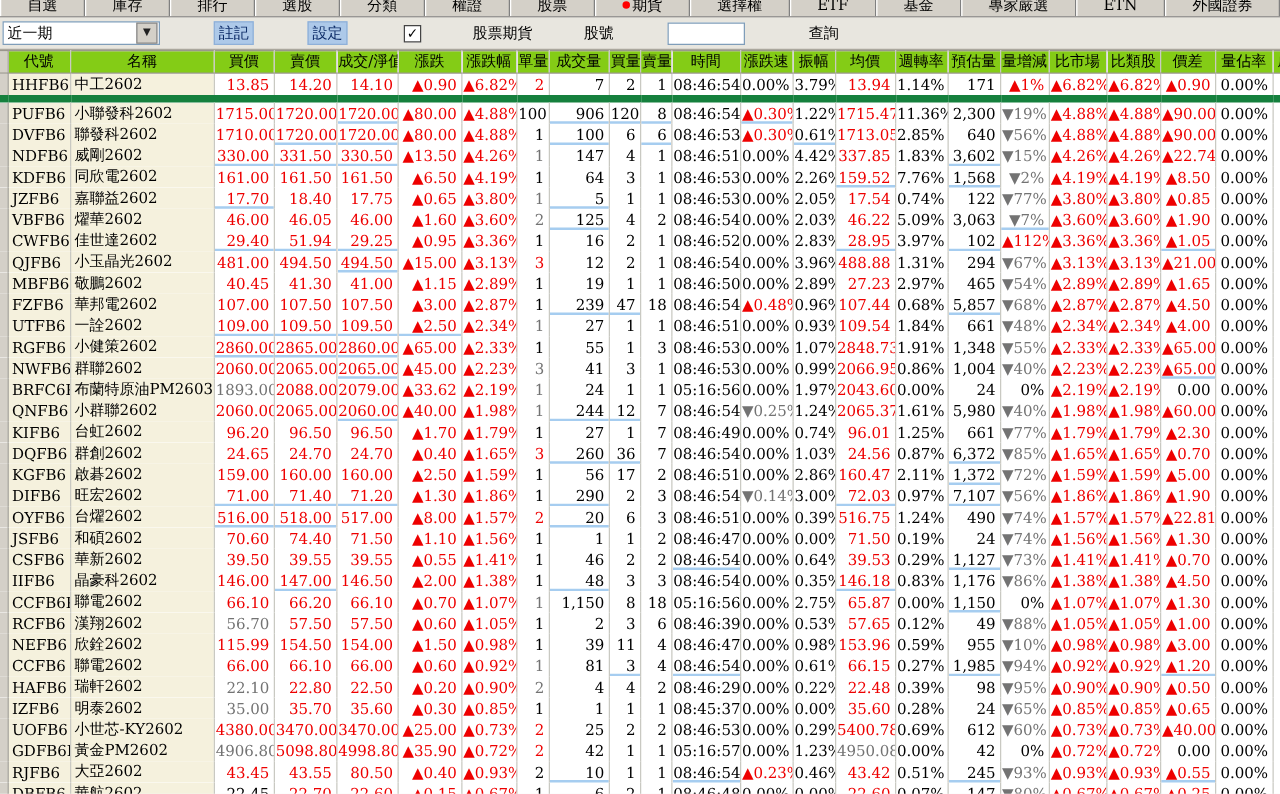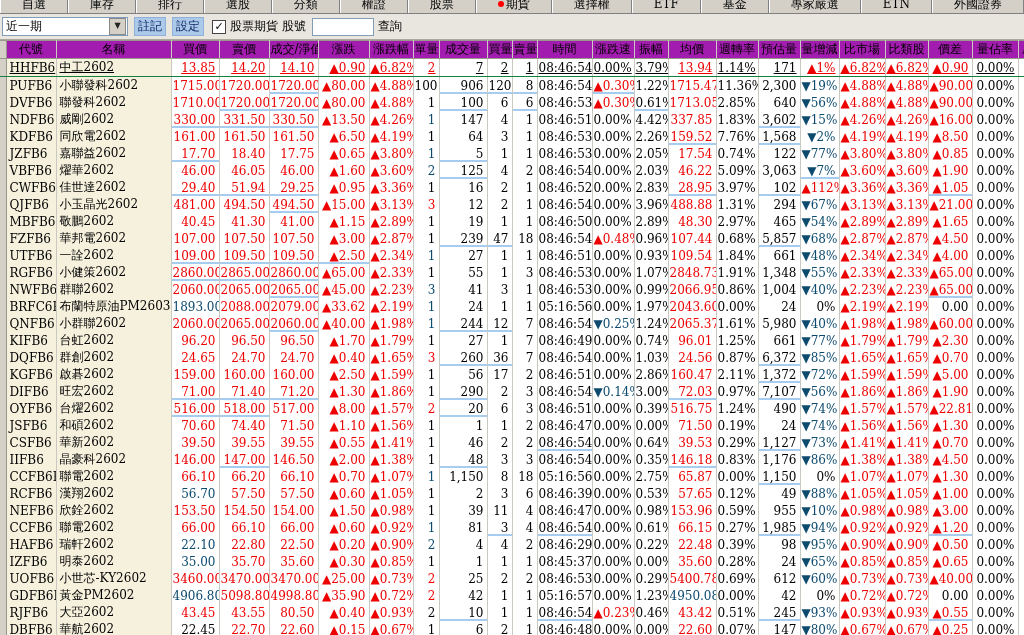--- a/index.html
+++ b/index.html
@@ -21,21 +21,21 @@
     background:#d4d0c8;white-space:nowrap;padding:0 4px;cursor:default;
     font-size:12px;
   }
   .tab .dot{
     display:inline-block;width:6px;height:6px;border-radius:50%;
     background:#f00;margin-right:2px;vertical-align:1px;
   }
   
   .toolbar{
     height:25px;background:#e8e6df;display:flex;align-items:center;
-    border-bottom:1px solid #aaa79d;padding-left:2px;
+    border-bottom:1px solid #aaa79d;padding-left:2px;gap:37px;
   }
   .combo{
     width:126px;height:19px;background:#fff;border:1px solid #7f9db9;
     display:flex;align-items:center;justify-content:space-between;
     padding-left:3px;box-sizing:border-box;
   }
   .combo .arrow{
     width:15px;height:15px;background:#d4d0c8;border:1px solid #888;
     font-size:8px;line-height:14px;text-align:center;color:#222;margin-right:1px;
   }
@@ -46,39 +46,39 @@
   .chk{
     width:12px;height:12px;background:#fff;border:1px solid #444;
     margin-left:8px;font-size:11px;line-height:11px;text-align:center;color:#000;
   }
   .tlabel{margin-left:4px;font-family:Liberation Serif, serif;}
   .tinput{
     width:62px;height:18px;margin-left:6px;background:#fff;
     border:1px solid #7f9db9;box-sizing:border-box;font-size:12px;
     font-family:inherit;padding:0 2px;
   }
-  .qlabel{margin-left:4px;}
+  .qlabel{margin-left:14px;}
   
   .tablewrap{width:1024px;overflow:hidden;background:#fff;}
   table{border-collapse:collapse;table-layout:fixed;width:1038px;}
   th,td{
     height:17px;padding:0 3px 0 1px;overflow:hidden;white-space:nowrap;
     border-right:1px solid #c9c9c2;font-weight:normal;box-sizing:border-box;
   }
   thead th{
-    background:#a21caf;border-bottom:1px solid #9a978c;border-top:1px solid #9a978c;
+    background:#84cc16;border-bottom:1px solid #9a978c;border-top:1px solid #9a978c;
     text-align:center;padding:0 1px;
   }
   td{background:#fff;text-align:right;}
   td.l{text-align:left;padding-left:3px;}
   td.nm{background:#f5f1dd;}
   td.gut,th.gut{background:#d4d0c8;border-right:1px solid #9a978c;padding:0;}
-  tr.sep td{border-bottom:1px solid #15803d;text-decoration:underline;}
+  tr.sep td{border-bottom:6px solid #15803d;}
   .r{color:#ee0000;}
-  .g{color:#0c4a6e;}
+  .g{color:#737373;}
   .b{color:#000;}
   td.fl{box-shadow:inset 0 -2px 0 #a6cdf0;}
 </style>
 </head>
 <body>
 
 <div class="tabbar">
     <div class="tab">自選</div>
     <div class="tab">庫存</div>
     <div class="tab">排行</div>
@@ -259,21 +259,21 @@
           <td class="b">1</td>
           <td class="b">08:46:51</td>
           <td class="b">0.00%</td>
           <td class="b">4.42%</td>
           <td class="r">337.85</td>
           <td class="b">1.83%</td>
           <td class="b fl">3,602</td>
           <td class="g">▼15%</td>
           <td class="r">▲4.26%</td>
           <td class="r">▲4.26%</td>
-          <td class="r">▲16.00</td>
+          <td class="r">▲22.74</td>
           <td class="b">0.00%</td>
           <td></td>
         </tr>
         <tr>
           <td class="gut"></td>
           <td class="b l nm">KDFB6</td>
           <td class="b l nm">同欣電2602</td>
           <td class="r">161.00</td>
           <td class="r">161.50</td>
           <td class="r">161.50</td>
@@ -409,21 +409,21 @@
           <td class="r">41.00</td>
           <td class="r">▲1.15</td>
           <td class="r">▲2.89%</td>
           <td class="b">1</td>
           <td class="b">19</td>
           <td class="b">1</td>
           <td class="b">1</td>
           <td class="b">08:46:50</td>
           <td class="b">0.00%</td>
           <td class="b">2.89%</td>
-          <td class="r">48.30</td>
+          <td class="r">27.23</td>
           <td class="b">2.97%</td>
           <td class="b">465</td>
           <td class="g">▼54%</td>
           <td class="r">▲2.89%</td>
           <td class="r">▲2.89%</td>
           <td class="r">▲1.65</td>
           <td class="b">0.00%</td>
           <td></td>
         </tr>
         <tr>
@@ -839,21 +839,21 @@
           <td class="r">▲1.05%</td>
           <td class="r">▲1.05%</td>
           <td class="r">▲1.00</td>
           <td class="b">0.00%</td>
           <td></td>
         </tr>
         <tr>
           <td class="gut"></td>
           <td class="b l nm">NEFB6</td>
           <td class="b l nm">欣銓2602</td>
-          <td class="r">153.50</td>
+          <td class="r">115.99</td>
           <td class="r">154.50</td>
           <td class="r">154.00</td>
           <td class="r">▲1.50</td>
           <td class="r">▲0.98%</td>
           <td class="b">1</td>
           <td class="b">39</td>
           <td class="b">11</td>
           <td class="b">4</td>
           <td class="b">08:46:47</td>
           <td class="b">0.00%</td>
@@ -943,21 +943,21 @@
           <td class="r">▲0.85%</td>
           <td class="r">▲0.85%</td>
           <td class="r">▲0.65</td>
           <td class="b">0.00%</td>
           <td></td>
         </tr>
         <tr>
           <td class="gut"></td>
           <td class="b l nm">UOFB6</td>
           <td class="b l nm">小世芯-KY2602</td>
-          <td class="r">3460.00</td>
+          <td class="r">4380.00</td>
           <td class="r">3470.00</td>
           <td class="r">3470.00</td>
           <td class="r">▲25.00</td>
           <td class="r">▲0.73%</td>
           <td class="r">2</td>
           <td class="b">25</td>
           <td class="b">2</td>
           <td class="b">2</td>
           <td class="b">08:46:53</td>
           <td class="b">0.00%</td>

